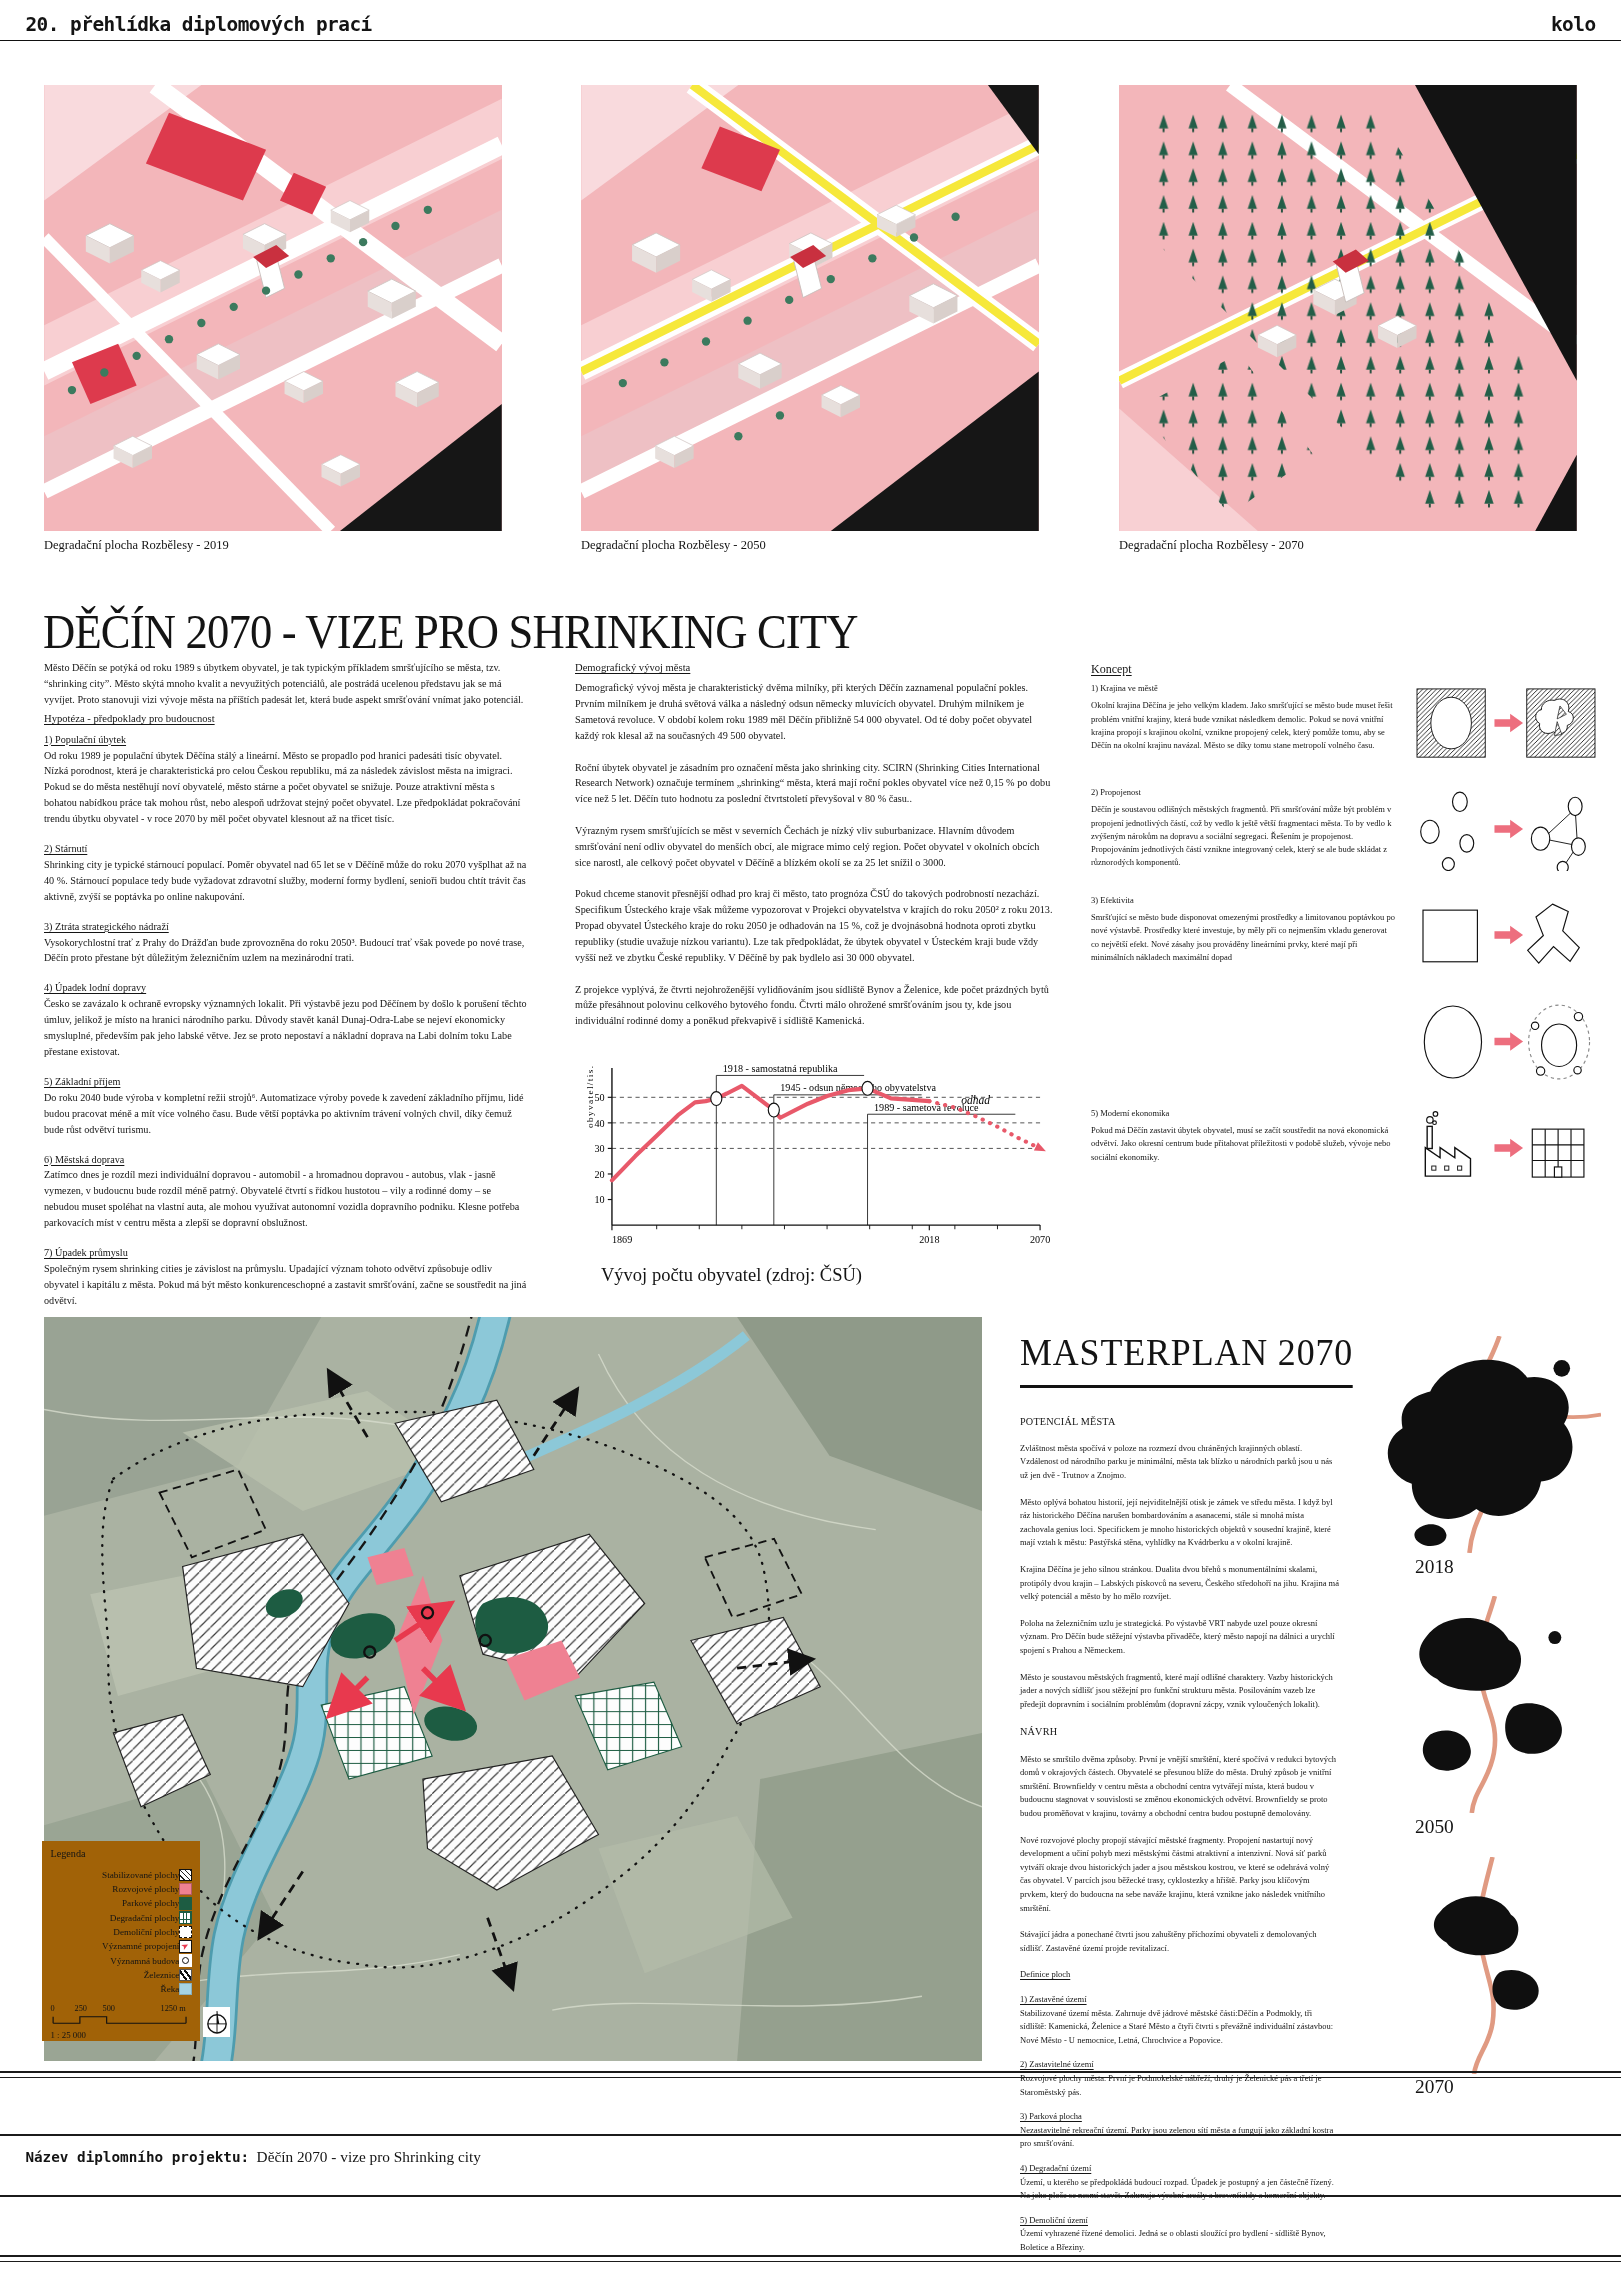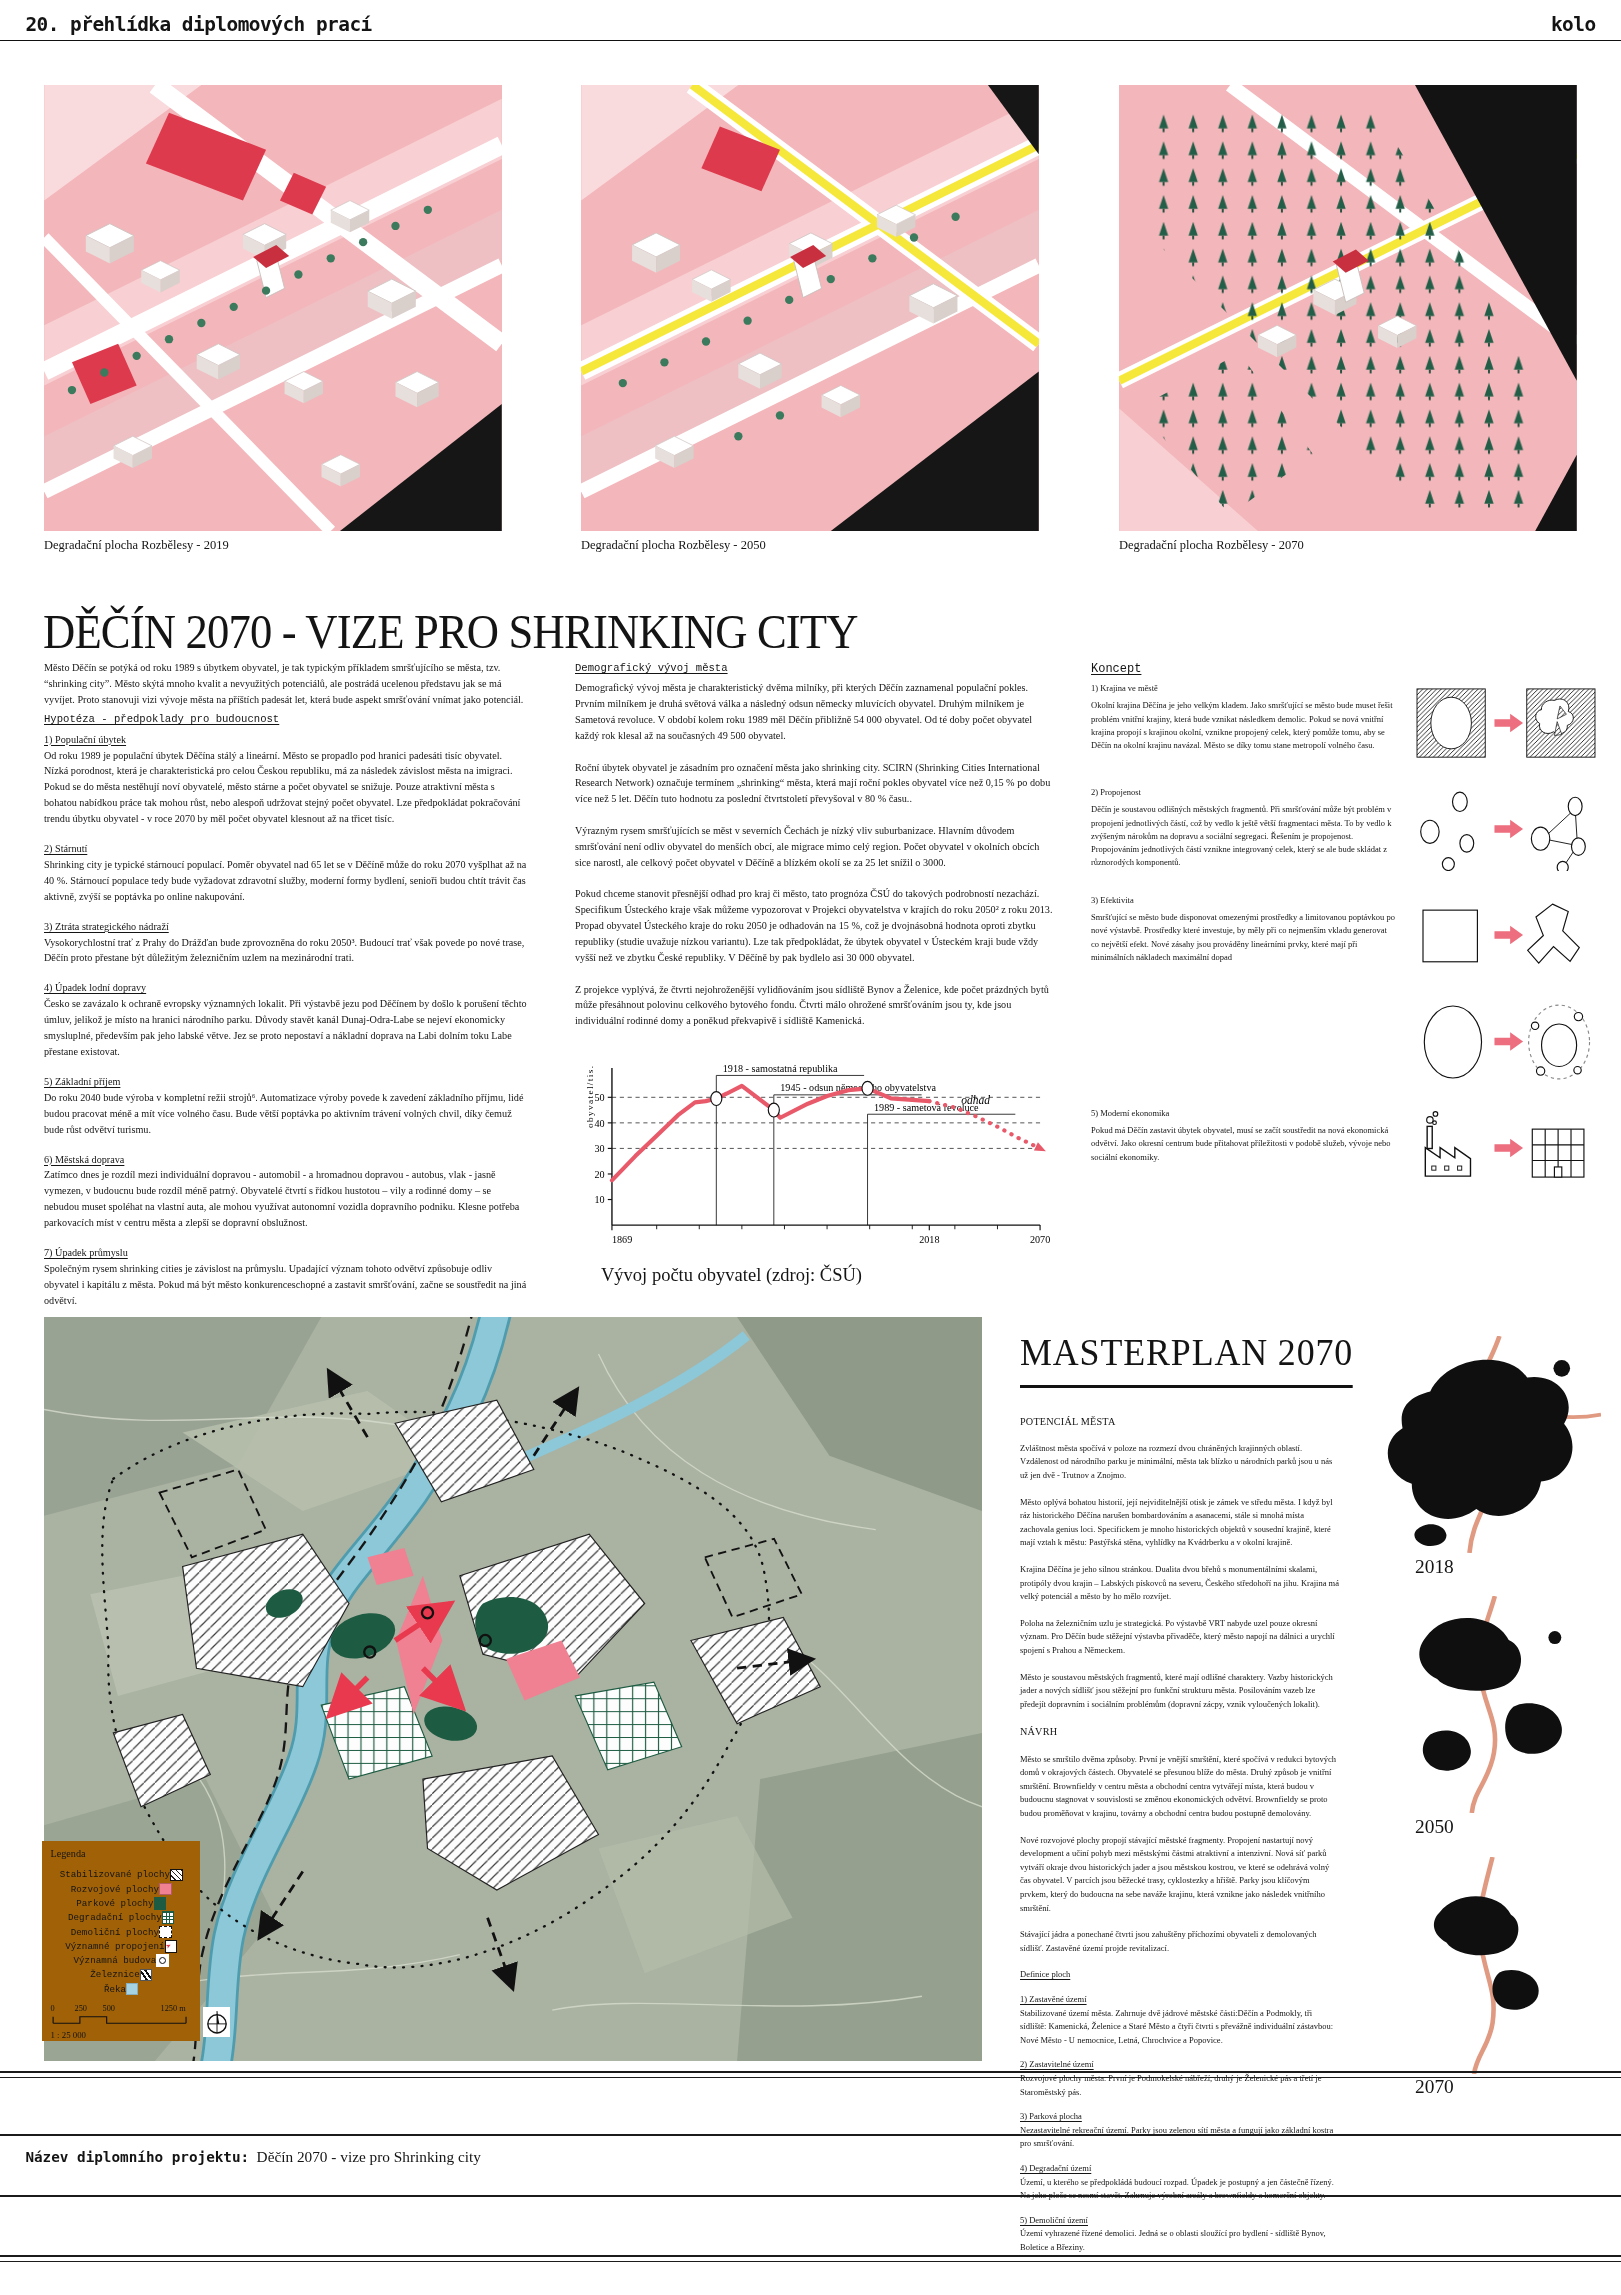--- a/index.html
+++ b/index.html
@@ -21,40 +21,40 @@
   .title{position:absolute;left:43px;top:572px;font-size:48px;font-weight:400;letter-spacing:-0.9px;
          transform:scaleX(.93);transform-origin:left;white-space:nowrap;}
 
   
   .col{position:absolute;top:660px;font-size:10.2px;line-height:1.56;}
   .col p{margin:0 0 3.7px 0;}
   .col-left{left:44px;width:484px;}
   .col-mid{left:575px;width:480px;}
   .col-right{left:1091px;width:508px;font-size:8.5px;}
   .u{text-decoration:underline;text-underline-offset:2.3px;font-weight:400;}
-  .colhead{font-size:10.6px;margin:12px 0 14px 0;font-family:Liberation Mono, monospace;}
+  .colhead{font-size:10.6px;margin:12px 0 14px 0;}
   .sec{margin-bottom:14px;}
   .sec .sh{display:inline-block;margin:0;}
   .gap p{margin-bottom:15.7px;}
 
   .concept{display:flex;margin-bottom:21px;}
   .ctext{width:305px;}
   .chead{margin:0 0 13px 0;}
   .cdia{flex:1;display:flex;align-items:center;justify-content:flex-end;padding-right:2.8px;}
 
   .chart-wrap{margin-top:25px;}
   .chart-caption{font-size:18.5px;margin-top:2.8px;margin-left:26px;}
 
   
   .map{position:absolute;left:44px;top:1317px;width:938px;height:744px;}
   .map > svg{position:absolute;inset:0;width:938px;height:744px;}
   .legend{position:absolute;left:-1.8px;top:524px;width:158px;height:200px;background:#a16207;
           box-sizing:border-box;padding:6.5px 8.3px;font-size:9.2px;}
   .legend-title{font-size:10.2px;margin-bottom:9.2px;}
-  .li{display:flex;justify-content:center;align-items:center;height:14.3px;font-family:Liberation Mono, monospace;}
+  .li{display:flex;justify-content:flex-end;align-items:center;height:14.3px;}
   .lname{white-space:nowrap;}
   .sw{width:12.5px;height:12.5px;box-sizing:border-box;border:0.9px solid #111;background:#fff;position:relative;flex:0 0 auto;}
   .sw-hatch{background-image:repeating-linear-gradient(45deg,transparent 0 2.8px,#222 2.8px 3.7px);}
   .sw-pink{background:#ef8192;border-color:#b35a67;}
   .sw-park{background:#1d5c42;border-color:#1d5c42;}
   .sw-grid{background-image:repeating-linear-gradient(0deg,transparent 0 2.8px,#1d5c42 2.8px 3.7px),
                             repeating-linear-gradient(90deg,transparent 0 2.8px,#1d5c42 2.8px 3.7px);border-color:#1d5c42;}
   .sw-dash{border:0.9px dashed #111;}
   .sw-arrow{border:0.9px solid #111;}
   .sw-arrow::after{content:"➤";position:absolute;left:0.5px;top:-1.4px;font-size:9.2px;color:#e8394e;transform:rotate(-28deg);}

